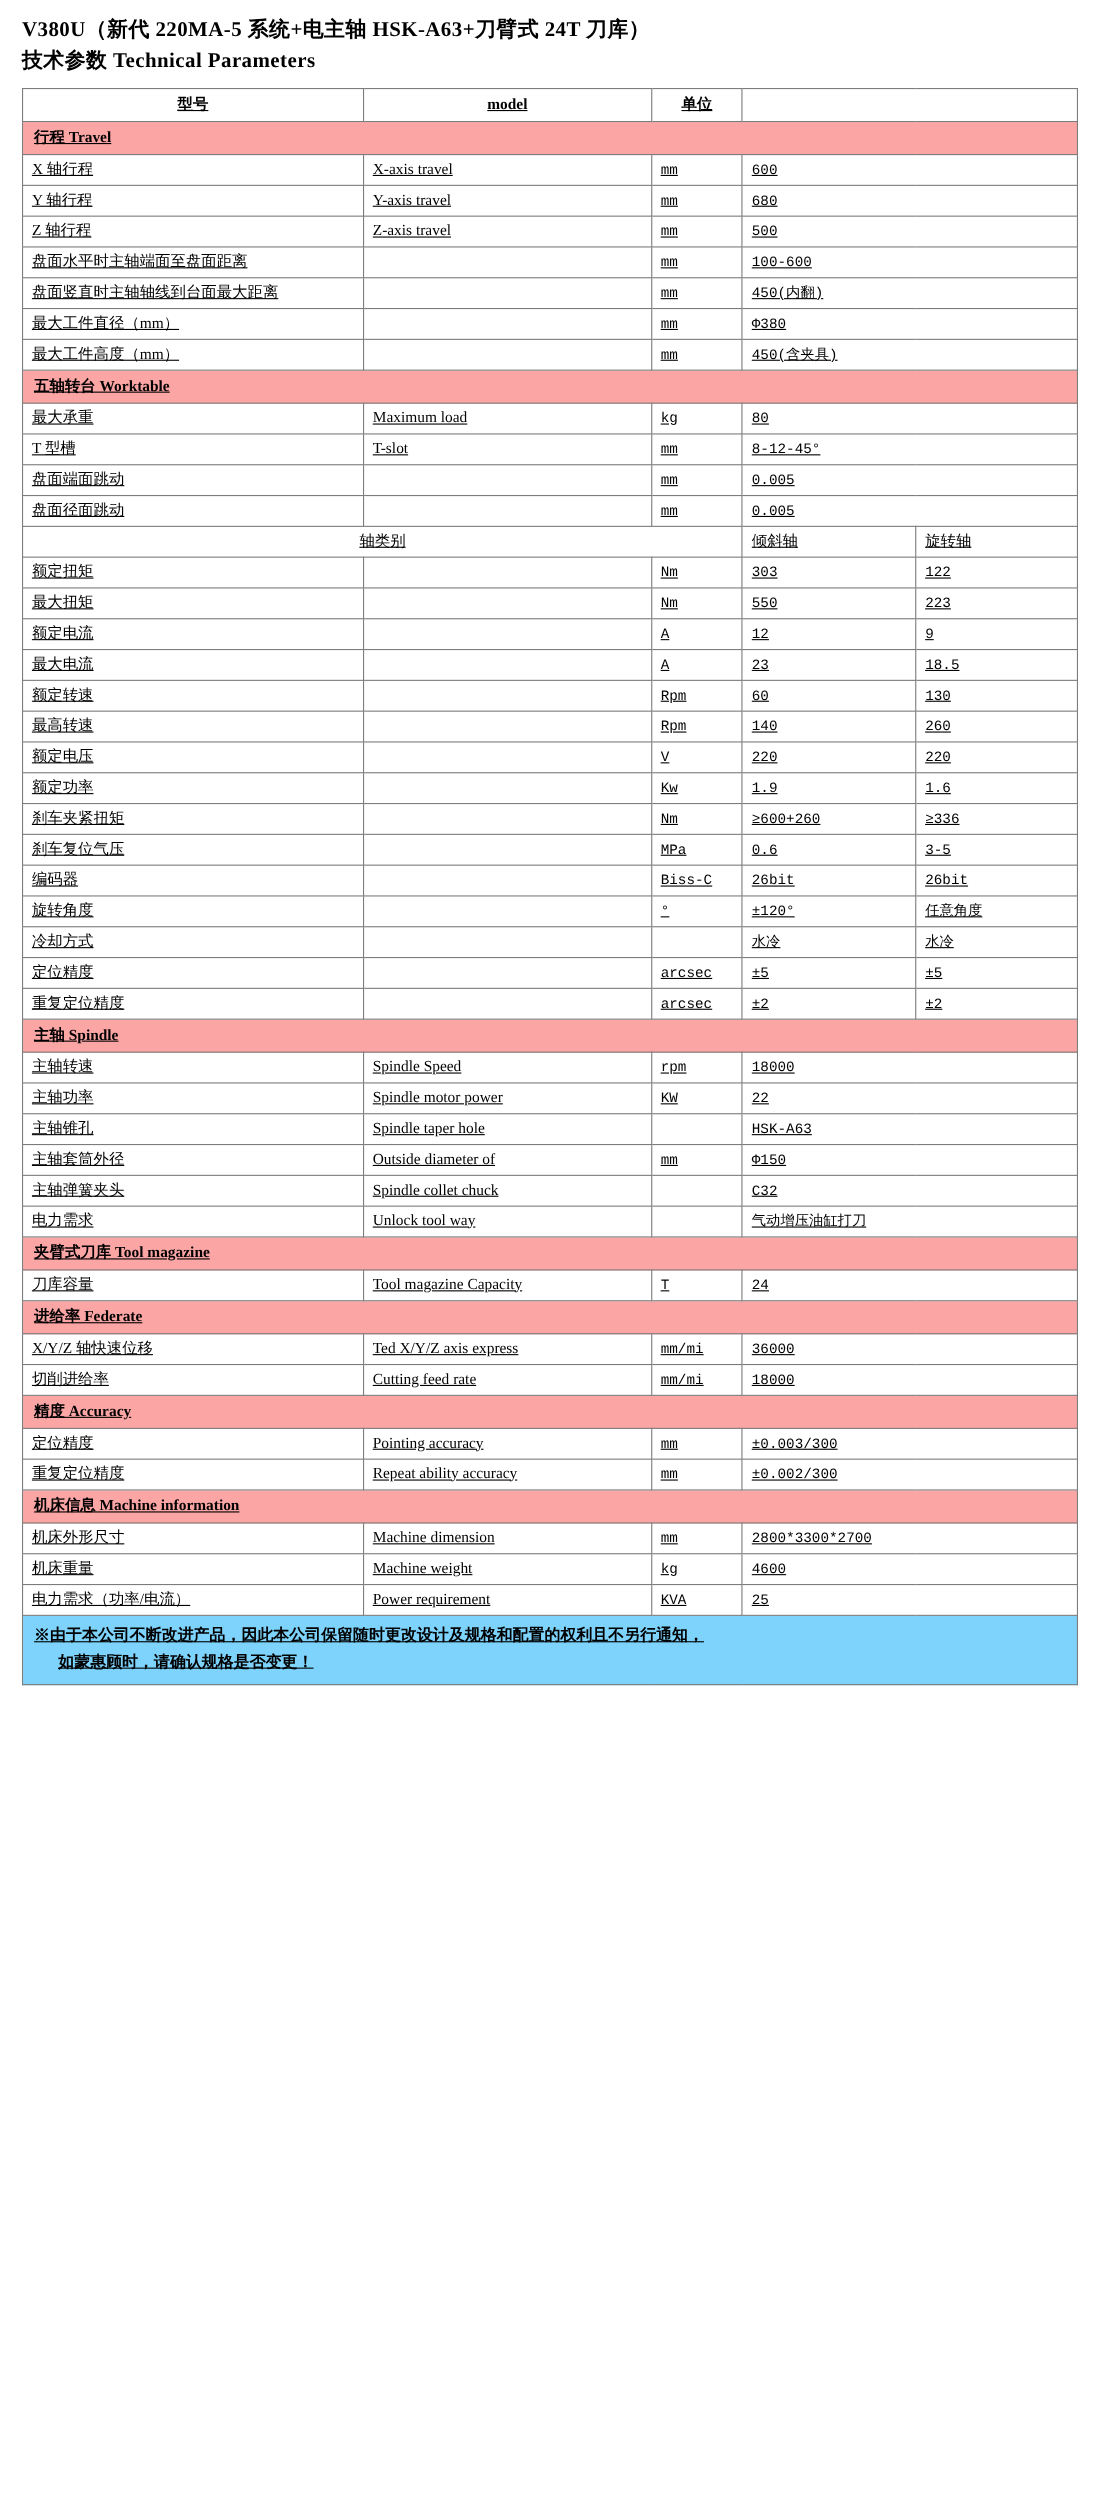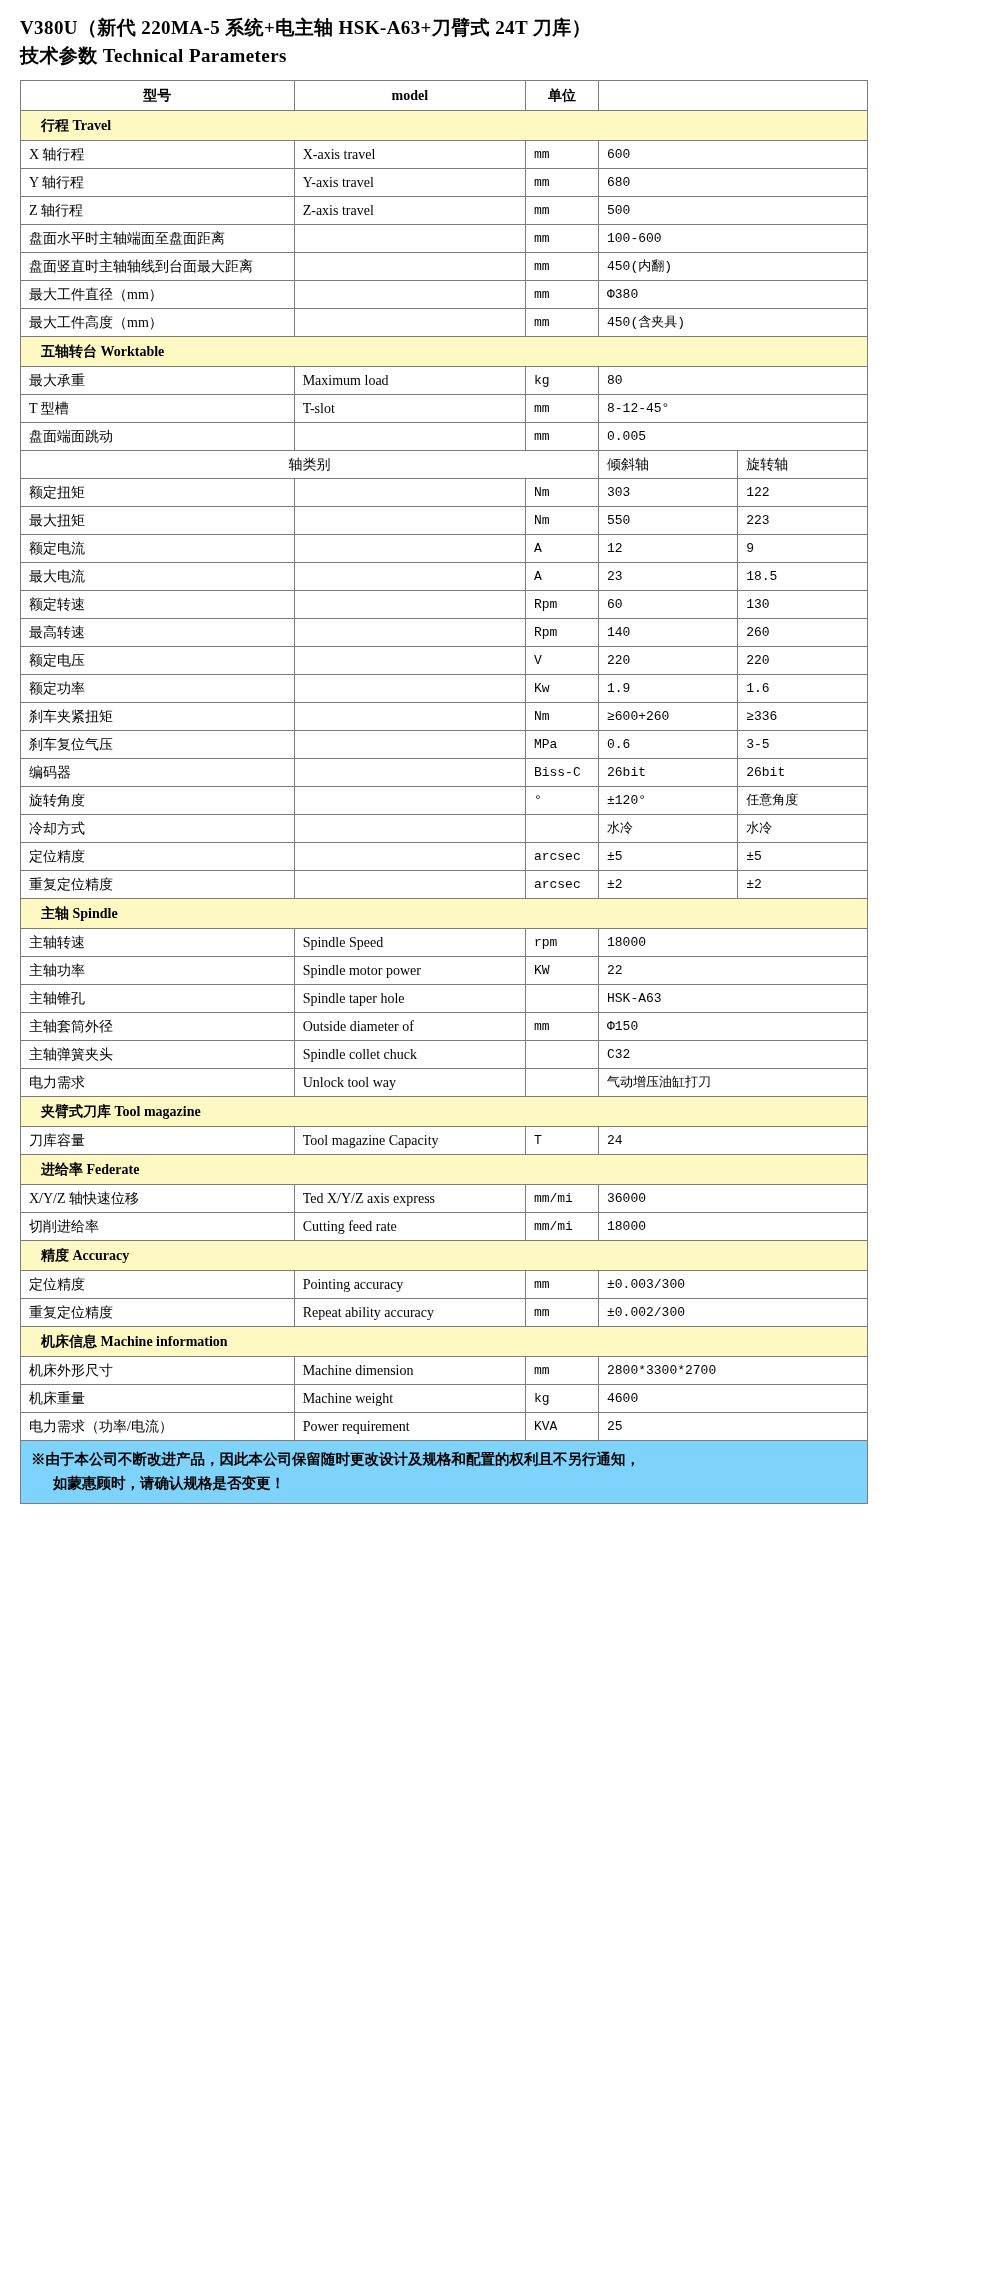--- a/index.html
+++ b/index.html
@@ -29,24 +29,25 @@
     letter-spacing: 0.4px;
   }
   .title-line2 {
     font-family: "Liberation Serif", serif;
     font-weight: bold;
     font-size: 19px;
     line-height: 28px;
     letter-spacing: 0.4px;
   }
   table.spec {
-    width: 848px;
+    width: 960px;
     border-collapse: collapse;
     table-layout: fixed;
     font-size: 14px;
+    text-decoration: underline;
   }
   table.spec td {
     border: 1px solid #7c7c7c;
     height: 28px;
     padding: 3px 8px;
     vertical-align: middle;
     line-height: 20px;
   }
   col.c1 { width: 232px; }
   col.c2 { width: 196px; }
@@ -58,24 +59,24 @@
     text-align: center;
     font-weight: bold;
     height: 30px;
   }
   tr.head td.model-en {
     font-family: "Liberation Serif", serif;
     font-weight: bold;
   }
   
   tr.section td {
-    background: #fef9c3;
+    background: #fca5a5;
     font-weight: bold;
     height: 30px;
-    padding-left: 20px;
+    padding-left: 10px;
   }
   td.cn { font-family: "Liberation Serif", serif; }
   td.en { font-family: "Liberation Serif", serif; }
   td.unit {
     font-family: "Liberation Mono", monospace;
     font-size: 13px;
     padding-left: 8px;
   }
   td.val {
     font-family: "Liberation Mono", monospace;
@@ -183,20 +184,26 @@
           <td class="unit">mm</td>
           <td class="val" colspan="2">8-12-45°</td>
         </tr>
         <tr>
           <td class="cn">盘面端面跳动</td>
           <td class="en"></td>
           <td class="unit">mm</td>
           <td class="val" colspan="2">0.005</td>
         </tr>
         <tr>
+          <td class="cn">盘面径面跳动</td>
+          <td class="en"></td>
+          <td class="unit">mm</td>
+          <td class="val" colspan="2">0.005</td>
+        </tr>
+        <tr>
           <td class="axiscat" colspan="3">轴类别</td>
           <td class="cn center">倾斜轴</td>
           <td class="cn center">旋转轴</td>
         </tr>
         <tr>
           <td class="cn">额定扭矩</td>
           <td class="en"></td>
           <td class="unit">Nm</td>
           <td class="val center">303</td>
           <td class="val center">122</td>

